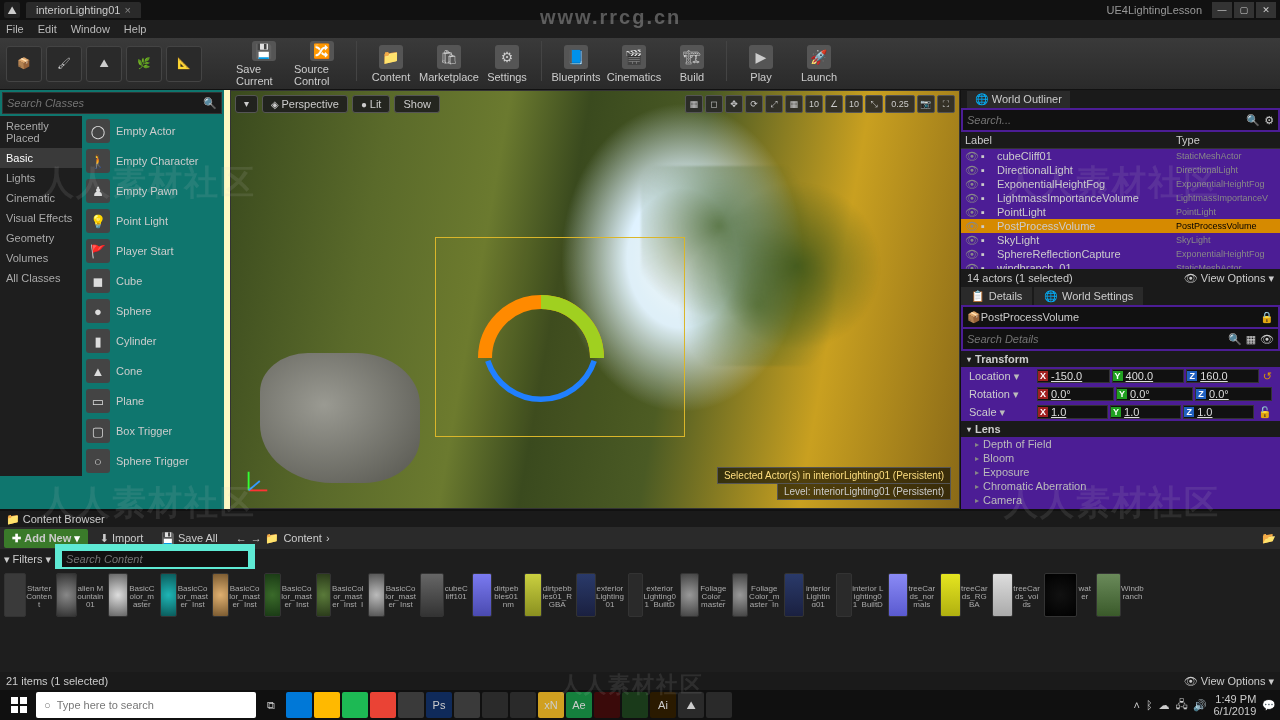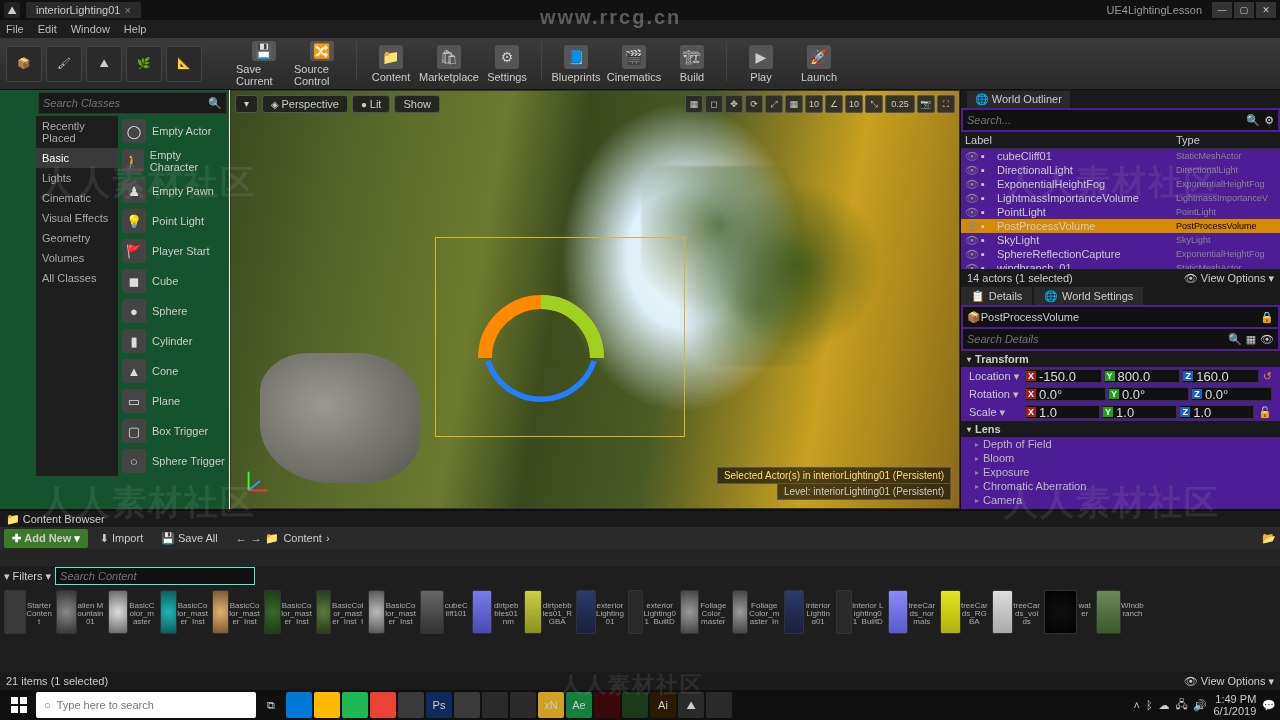--- a/index.html
+++ b/index.html
@@ -14,21 +14,21 @@
 .menubar span { color: #bbb; }
 .toolbar { height: 52px; background: linear-gradient(#3a3a3a,#2a2a2a); display: flex; align-items: center; padding: 0 6px; border-bottom: 1px solid #111; }
 .toolbar .left-tools { display: flex; gap: 4px; width: 220px; }
 .toolbar .left-tools .tbox { width: 36px; height: 36px; background: #2a2a2a; border: 1px solid #444; border-radius: 3px; display:flex; align-items:center; justify-content:center; }
 .toolbar .main-tools { display: flex; gap: 2px; margin-left: 10px; }
 .toolbar .tbtn { display: flex; flex-direction: column; align-items: center; justify-content: center; width: 56px; height: 46px; border-radius: 3px; }
 .toolbar .tbtn .ticon { width: 24px; height: 24px; background: #555; border-radius: 3px; margin-bottom: 2px; display:flex; align-items:center; justify-content:center; font-size:14px; }
 .toolbar .tbtn span { font-size: 11px; color: #ccc; }
 .toolbar .sep { width: 1px; height: 40px; background: #444; margin: 0 4px; }
 .main { display: flex; height: 419px; }
-.modes { width: 230px; background: #14532d; display: flex; flex-direction: column; border-right: 1px solid #fef9c3; padding-left: 36px; }
+.modes { width: 230px; background: #0f766e; display: flex; flex-direction: column; border-right: 6px solid #fef9c3; }
 .modes .search { height: 22px; background: #1a1a1a; margin: 2px; display: flex; align-items: center; padding: 0 4px; border: 1px solid #333; }
 .modes .search input { background: transparent; border: none; color: #999; outline: none; flex:1; font-style: italic; }
 .modes .search .magnify { width: 14px; color:#888; }
 .modes .catlist { display: flex; }
 .modes .cats { width: 82px; background: #1e1e1e; }
 .modes .cat { padding: 4px 6px; color: #aaa; }
 .modes .cat.active { background: #3a3a3a; color: #fff; }
 .modes .items { flex: 1; overflow-y: auto; }
 .modes .item { display: flex; align-items: center; height: 30px; padding: 0 4px; }
 .modes .item .thumb { width: 24px; height: 24px; background: #444; border-radius: 3px; margin-right: 6px; display:flex; align-items:center; justify-content:center; color:#ddd; font-size:13px; }
@@ -72,38 +72,38 @@
 .details { flex: 1; overflow-y: auto; }
 .details .tabs { display: flex; height: 18px; background: #1a1a1a; }
 .details .tabs .dt { padding: 2px 10px; background: #2a2a2a; margin-right: 2px; display:flex; align-items:center; gap:4px; }
 .details .namebar { height: 20px; background: #111; display: flex; align-items: center; padding: 0 4px; margin:2px; }
 .details .namebar input { border:none; background:transparent; flex:1; color:#ccc; outline:none; }
 .details .search { height: 20px; background: #111; display: flex; align-items: center; padding: 0 4px; margin:0 2px 2px; }
 .details .search input { border:none; background:transparent; flex:1; color:#888; outline:none; font-style:italic; }
 .details .section-hdr { background: #1a1a1a; padding: 2px 6px; display: flex; align-items: center; font-weight: bold; }
 .details .section-hdr::before { content: "▾"; margin-right: 4px; font-size: 8px; }
 .details .prop { display: flex; align-items: center; height: 18px; padding: 0 8px; }
-.details .prop .plabel { width: 56px; color: #bbb; }
+.details .prop .plabel { width: 68px; color: #bbb; }
 .details .vec { display: flex; gap: 2px; flex: 1; }
 .details .vec .vc { display: flex; align-items: center; background: #111; border: 1px solid #333; height: 14px; flex: 1; }
 .details .vec .axis { width: 10px; text-align: center; font-size: 9px; font-weight: bold; }
 .details .vec .ax-x { background: #a02020; color:#fff; }
 .details .vec .ax-y { background: #20a020; color:#fff; }
 .details .vec .ax-z { background: #2060c0; color:#fff; }
-.details .vec .val { flex: 1; padding: 0 3px; font-size: 13px; color:#ddd; }
+.details .vec .val { flex: 1; padding: 0 3px; font-size: 11px; color:#ddd;text-decoration:underline; }
 .details .subrow { padding: 2px 14px; color: #bbb; height:14px; display:flex; align-items:center; }
 .details .subrow::before { content: "▸"; margin-right: 4px; font-size: 8px; color:#888; }
 .content-browser { height: 181px; background: #252525; border-top: 2px solid #111; display: flex; flex-direction: column; }
 .content-browser .cb-tab { height: 16px; background: #1a1a1a; display: flex; align-items: center; padding: 0 6px; }
 .content-browser .cb-toolbar { height: 22px; background: #2a2a2a; display: flex; align-items: center; padding: 0 4px; gap: 6px; }
 .content-browser .btn-add { background: #3a7a2a; padding: 3px 8px; border-radius: 2px; color: #fff; font-weight: bold; display:flex; align-items:center; gap:3px; }
 .content-browser .cb-btn { padding: 3px 6px; display:flex; align-items:center; gap:3px; }
 .content-browser .breadcrumb { display: flex; align-items: center; gap: 4px; margin-left: 6px; }
-.content-browser .filterbar { height: 20px; background: #1e1e1e; display: flex; align-items: center; padding: 0 4px; gap:4px;margin-top:17px; }
-.content-browser .filterbar input { background:#111; border:1px solid #5eead4; flex:0 0 200px; padding:2px 4px; color:#888; font-style:italic; outline:none; }
+.content-browser .filterbar { height: 20px; background: #1e1e1e; display: flex; align-items: center; padding: 0 4px; gap:4px; }
+.content-browser .filterbar input { background:#111; border:7px solid #5eead4; flex:0 0 200px; padding:2px 4px; color:#888; font-style:italic; outline:none; }
 .content-browser .assets { flex: 1; display: flex; flex-wrap: wrap; align-content: flex-start; padding: 4px; gap: 4px; overflow: hidden; background:#1e1e1e; }
 .content-browser .asset { width: 48px; display: flex; flex-direction: row; align-items: center; }
 .content-browser .asset .athumb { width: 44px; height: 44px; border-radius: 2px; border: 1px solid #333; }
 .content-browser .asset .alabel { font-size: 8px; text-align: center; color: #aaa; line-height: 1; margin-top: 2px; height: 22px; overflow: hidden; word-break: break-all; }
 .content-browser .cb-footer { height: 18px; background: #1a1a1a; display: flex; align-items: center; justify-content: space-between; padding: 0 6px; font-size: 10px; }
 .taskbar { position: absolute; left: 0; right: 0; bottom: 0; height: 30px; background: #101010; display: flex; align-items: center; padding: 0 4px; gap: 2px; }
 .taskbar .win { width: 30px; height: 26px; display: flex; align-items: center; justify-content: center; }
 .taskbar .searchbox { width: 220px; height: 26px; background: #fff; border-radius: 2px; display: flex; align-items: center; padding: 0 8px; color: #666; gap:6px; }
 .taskbar .searchbox span { color:#777; }
 .taskbar .tb-icon { width: 26px; height: 26px; display: flex; align-items: center; justify-content: center; border-radius: 2px; }
@@ -397,21 +397,21 @@
       <div class="section-hdr">Transform</div>
       <div class="prop">
           <div class="plabel"><span>Location</span> ▾</div>
           <div class="vec">
         <div class="vc">
               <div class="axis ax-x">X</div>
               <div class="val">-150.0</div>
             </div>
         <div class="vc">
               <div class="axis ax-y">Y</div>
-              <div class="val">800.0</div>
+              <div class="val">400.0</div>
             </div>
         <div class="vc">
               <div class="axis ax-z">Z</div>
               <div class="val">160.0</div>
             </div>
       </div>
           <span style="margin-left:4px;color:#d90">↺</span>
         </div>
       <div class="prop">
           <div class="plabel"><span>Rotation</span> ▾</div>

